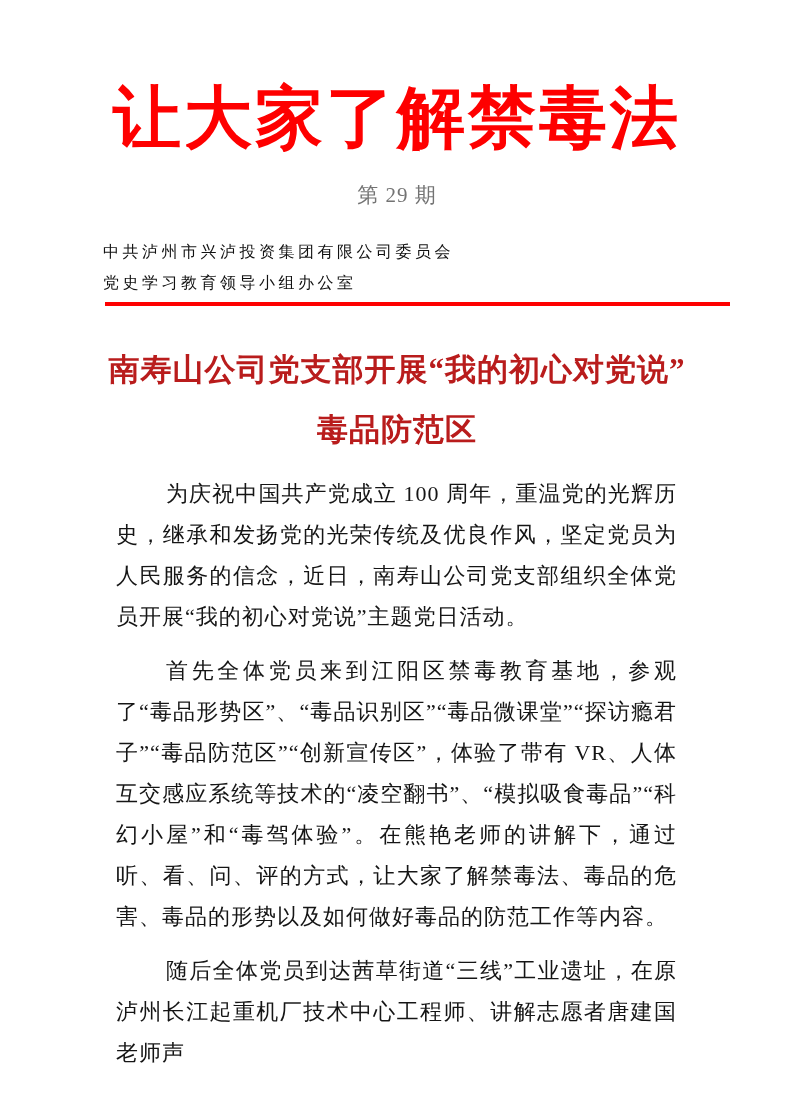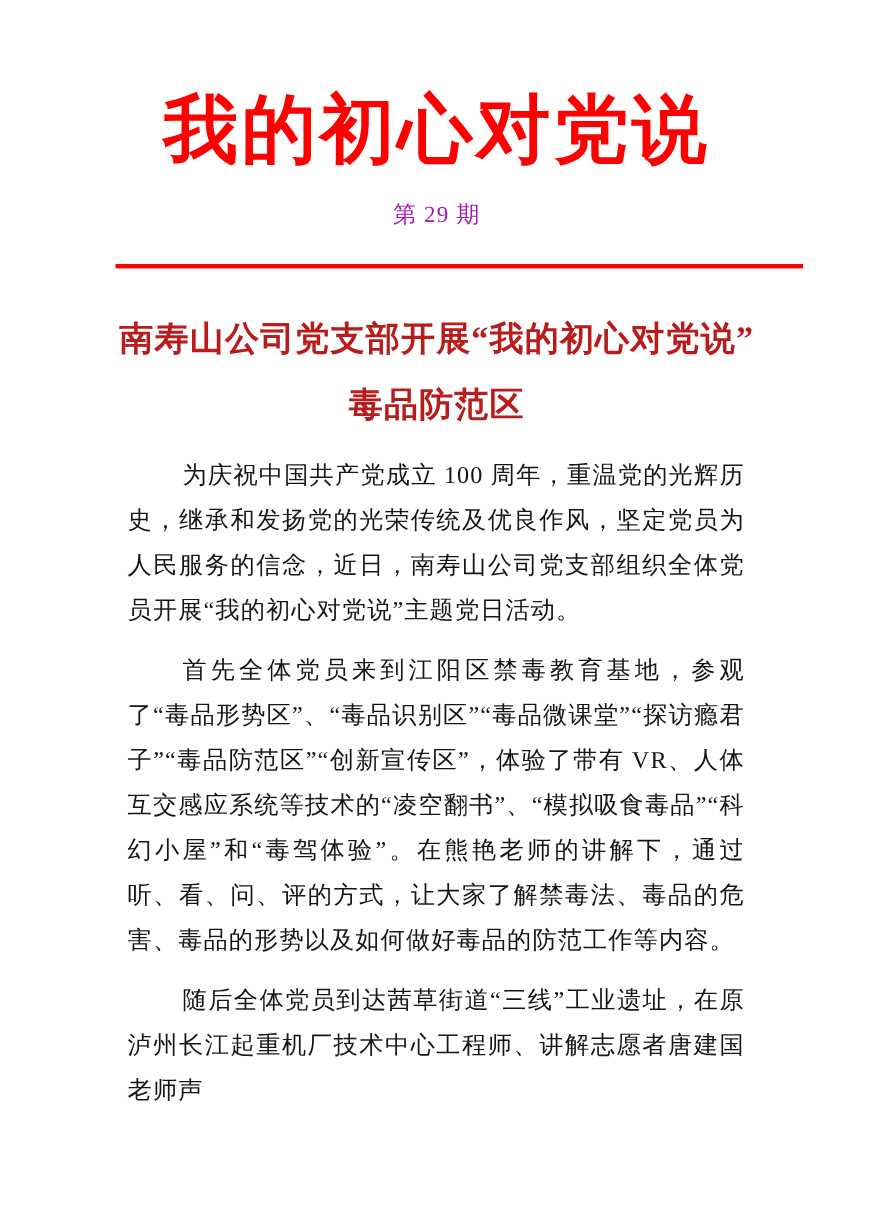--- a/index.html
+++ b/index.html
@@ -23,21 +23,21 @@
     color: #fe0000;
     font-size: 68px;
     line-height: 76px;
     font-weight: bold;
     letter-spacing: 3px;
     white-space: nowrap;
   }
   .masthead-issue {
     margin-top: 26px;
     text-align: center;
-    color: #a21caf;
+    color: #737373;
     font-size: 21px;
     line-height: 26px;
     letter-spacing: 1px;
   }
   .header-row {
     margin: 28px 14px 0 103px;
     display: flex;
     justify-content: space-between;
     align-items: center;
   }
@@ -81,25 +81,29 @@
   .article-body p {
     margin: 13px;
     text-indent: 50px;
   }
 </style>
 </head>
 <body>
 
 <div class="page">
 
-  <div class="masthead-title">我的初心对党说</div>
+  <div class="masthead-title">让大家了解禁毒法</div>
 
   <div class="masthead-issue">第 29 期</div>
 
   <div class="header-row">
+    <div class="org-lines">
+      <div>中共泸州市兴泸投资集团有限公司委员会</div>
+      <div>党史学习教育领导小组办公室</div>
+    </div>
   </div>
 
   <div class="red-rule"></div>
 
   <div class="article-title">
     <div>南寿山公司党支部开展“我的初心对党说”</div>
     <div>毒品防范区</div>
   </div>
 
   <div class="article-body">

